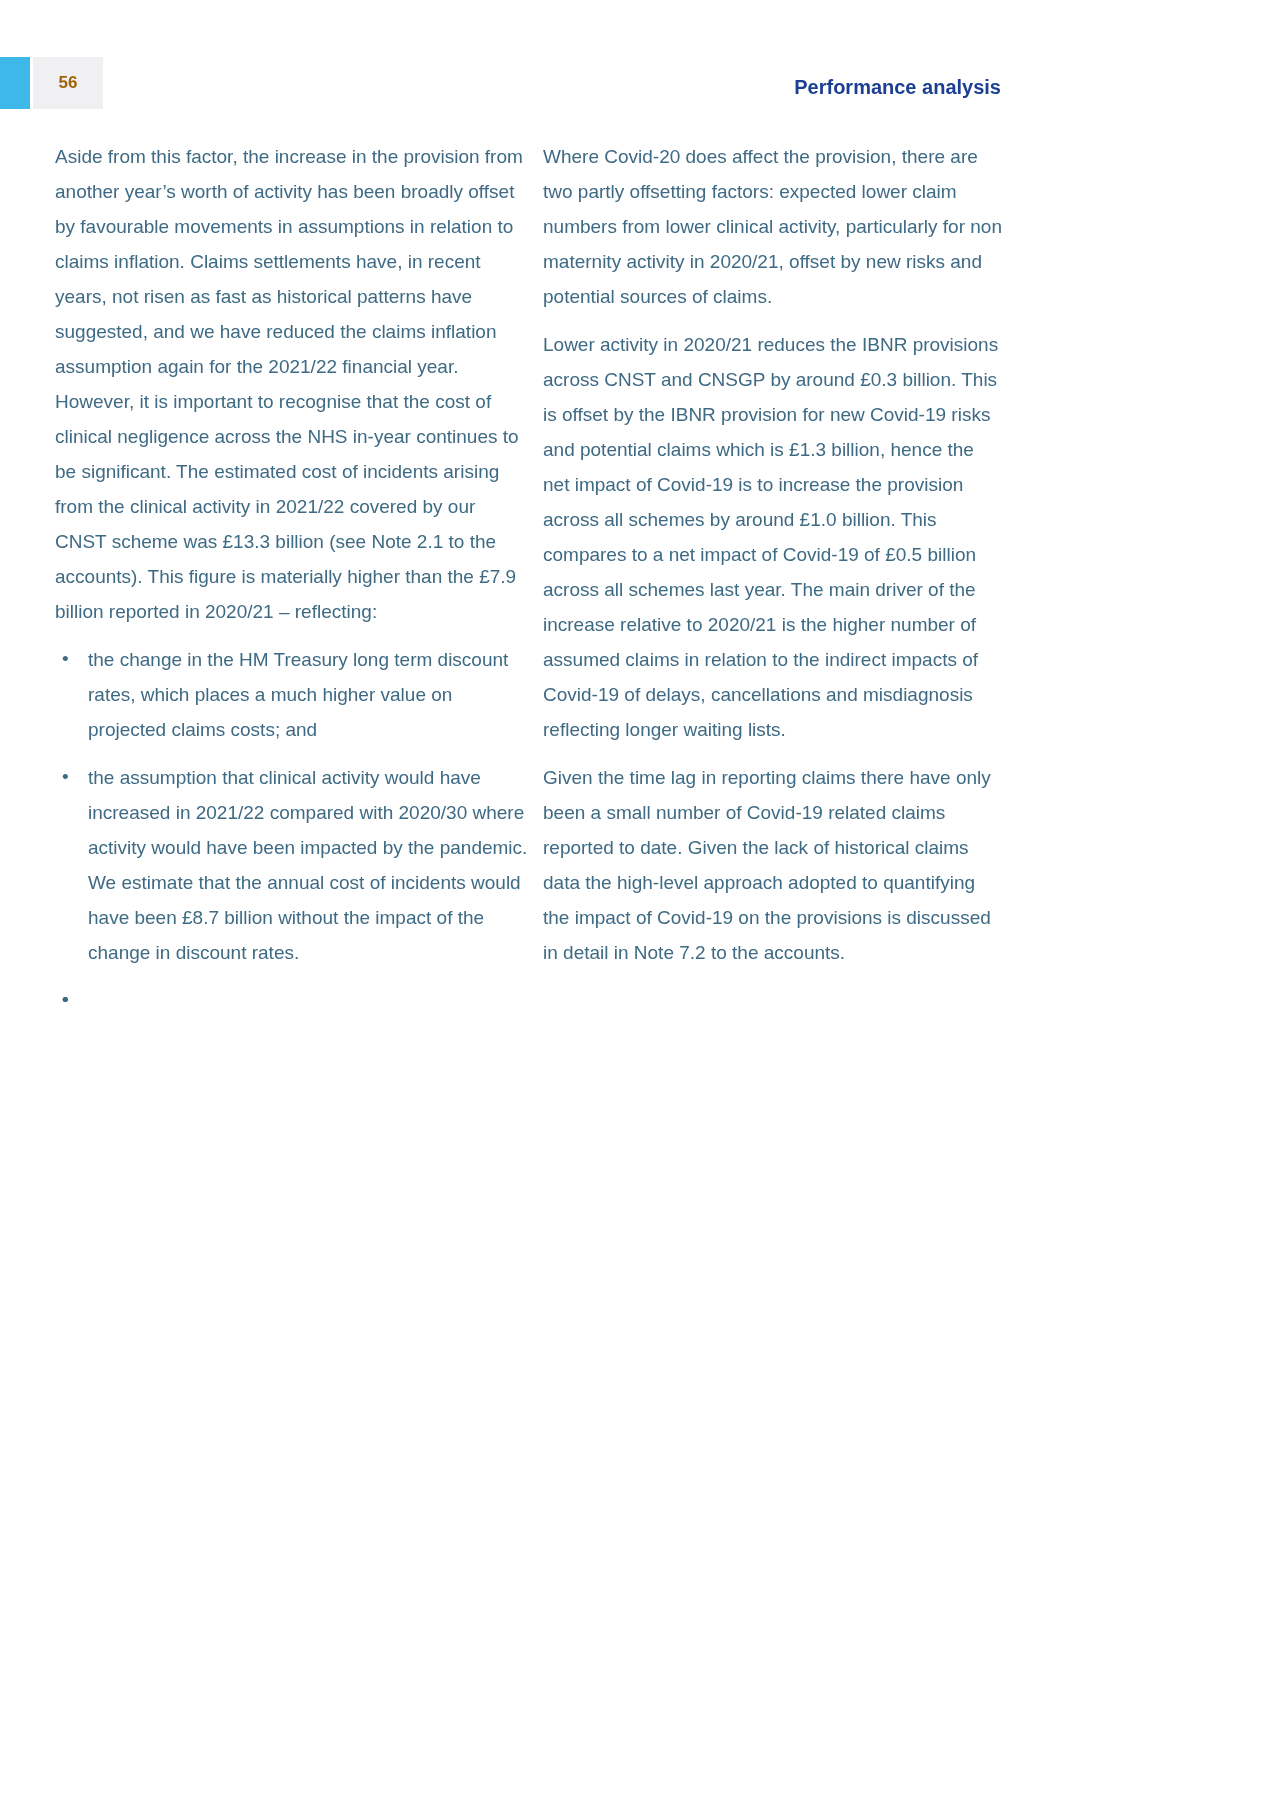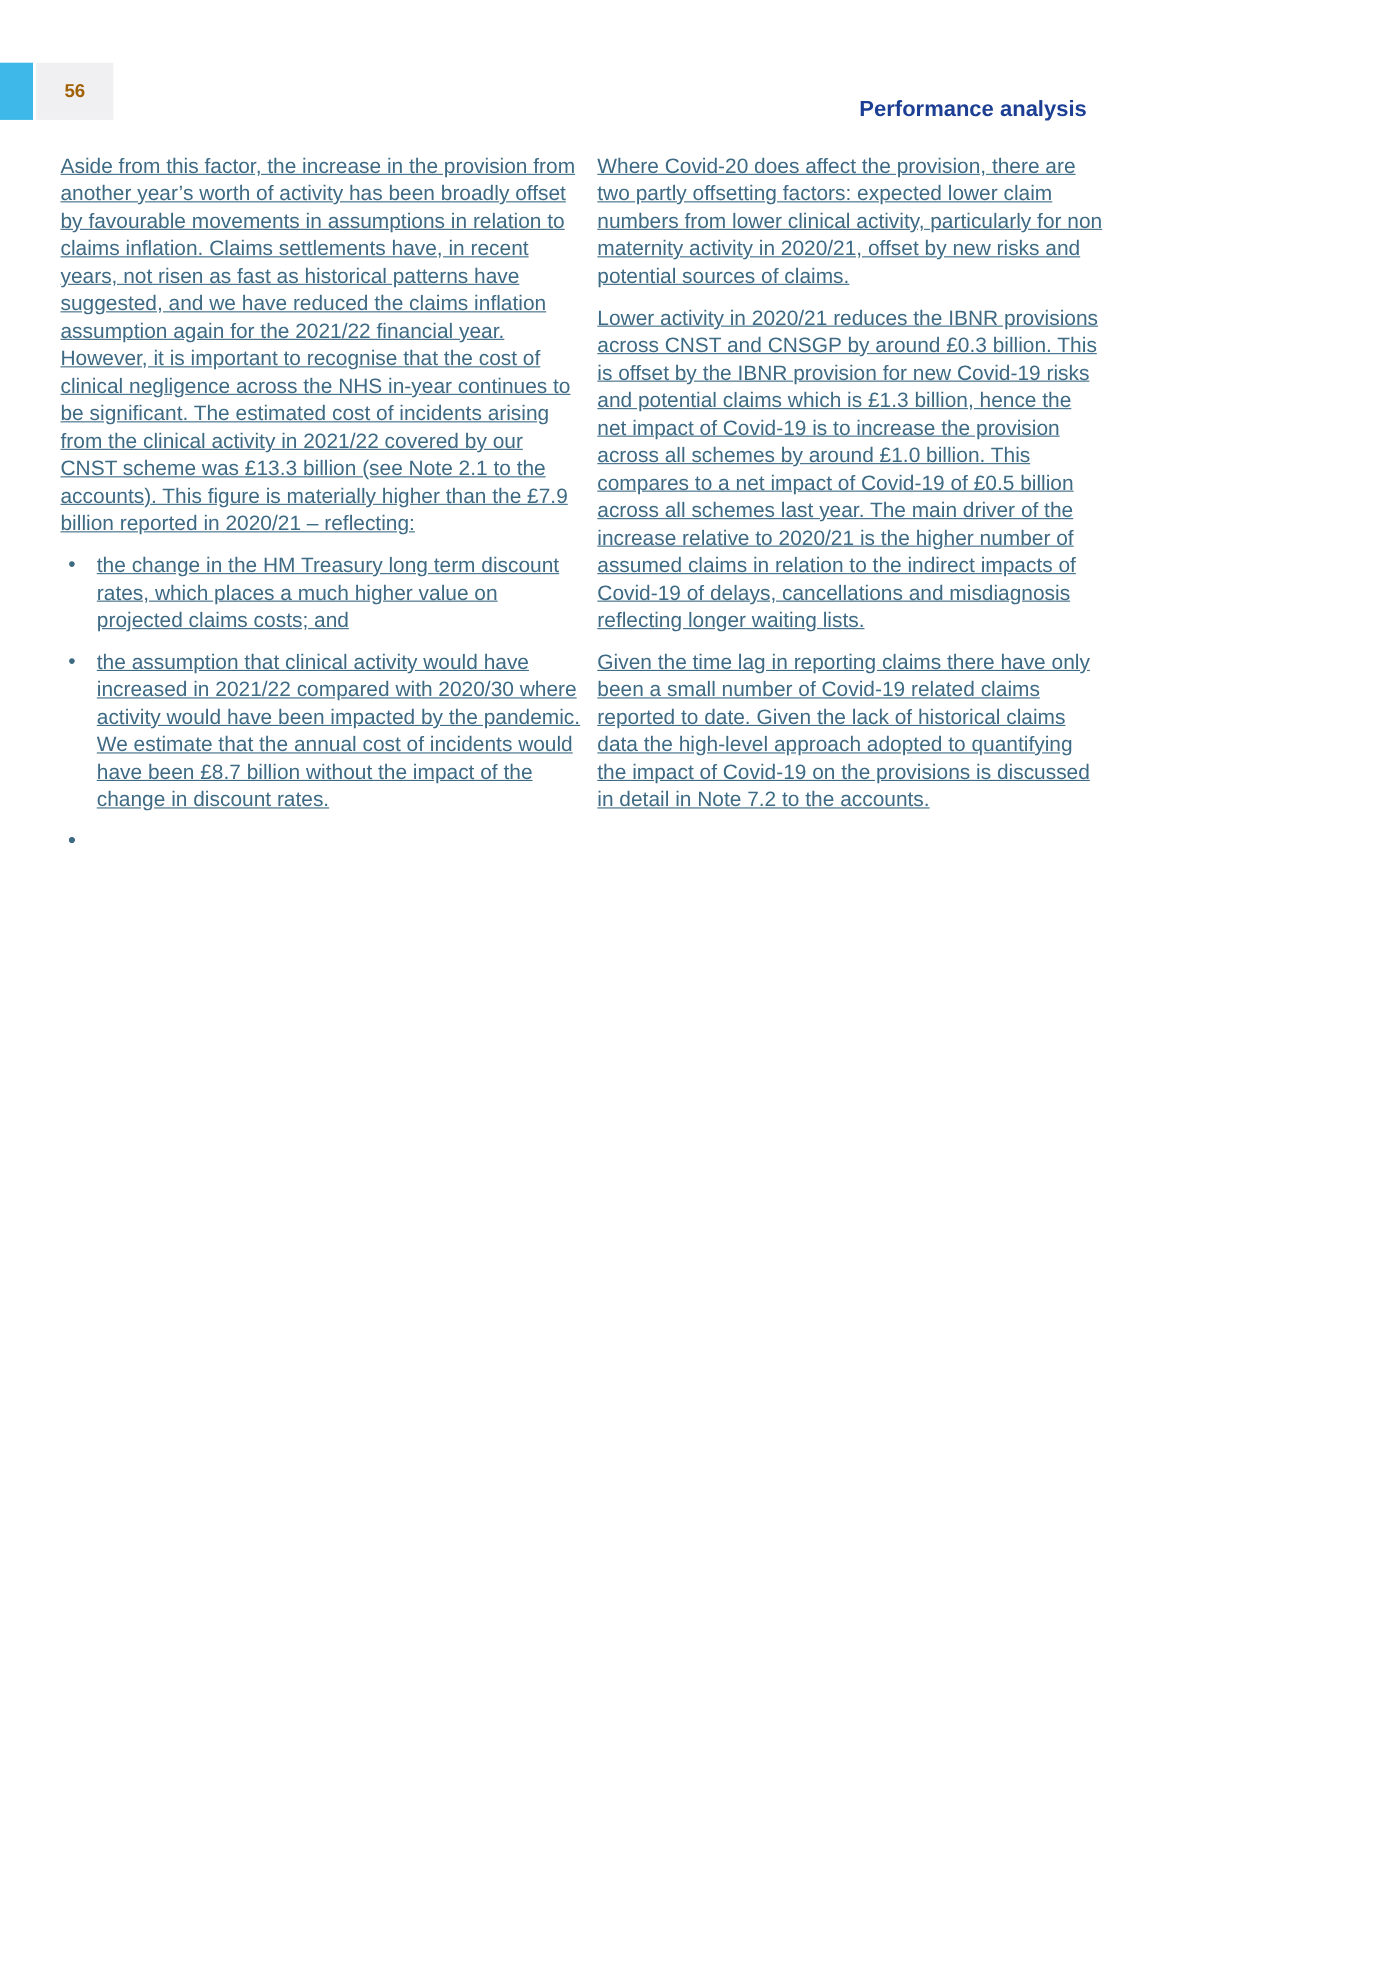--- a/index.html
+++ b/index.html
@@ -24,32 +24,31 @@
     width: 70px; height: 52px;
     background: #f0f0f2;
     display: flex; align-items: center; justify-content: center;
   }
   .pagenum {
     font-size: 17px; font-weight: bold; color: #a16207;
   }
   .section-title {
     position: absolute; right: 267px; top: 50%;
     transform: translateY(-50%);
-    margin: 17px;
+    margin: 4px;
     font-size: 20px; font-weight: bold; color: #1c3f94;
     white-space: nowrap;
   }
 
   
   .col {
     position: absolute; top: 139px;
     color: #3e6a84;
     font-size: 19px;
-    line-height: 25px;
-    text-decoration: underline;
+    line-height: 35px;
   }
   .col-left  { left: 55px;  width: 474px; }
   .col-right { left: 543px; width: 462px; }
 
   .col p { margin: 0 0 13px 0; }
   .col ul { list-style: none; margin: 0 0 13px 0; padding: 0; }
   .col li { position: relative; padding-left: 33px; margin: 0 0 13px 0; }
   .col li:last-child { margin-bottom: 0; }
   .bullet {
     position: absolute; left: 7px; top: -1px;

